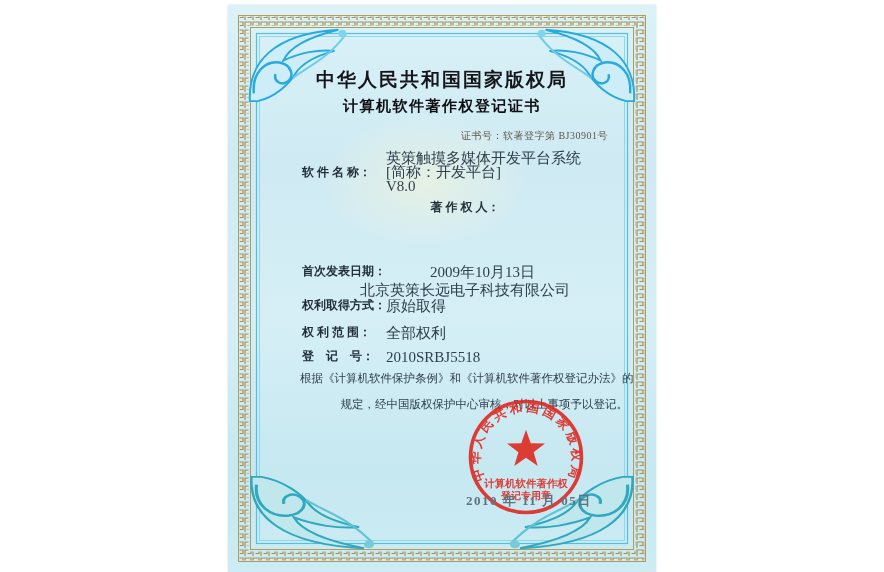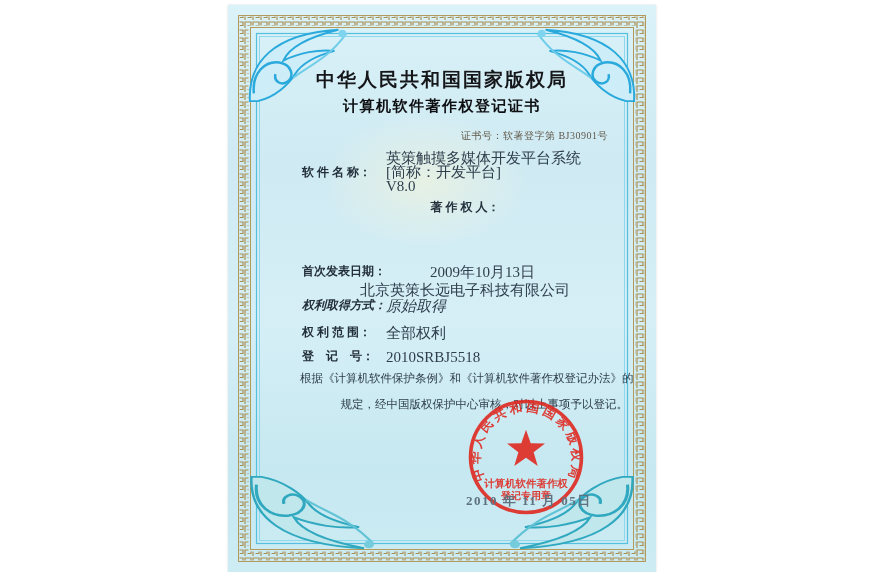--- a/index.html
+++ b/index.html
@@ -56,21 +56,21 @@
     display: flex; align-items: center; margin-left: 24px;
   }
   .row .lbl {
     flex: 0 0 84px;
     font-size: 12px; font-weight: bold; color: #23303c;
     white-space: pre;
   }
   .row .val { flex: 1; font-size: 15px; color: #2e3e4c; }
   .row .val div { line-height: 14px; white-space: nowrap; }
   .r0 { top: 146px; } .r1 { top: 194px; flex-direction: column; } .r2 { top: 239px; }
-  .r3 { top: 258px; gap: 44px; } .r4 { top: 292px; font-style: italic; } .r5 { top: 319px; }
+  .r3 { top: 258px; gap: 44px; } .r4 { top: 292px; } .r5 { top: 319px; }
   .r6 { top: 343px; }
 
   
   .statement {
     position: absolute; left: 48px; top: 360px; width: 352px;
     font-size: 11.5px; color: #2e3e4c; line-height: 26px;
   }
   .statement .ln1 { text-indent: 24px; white-space: nowrap; }
   .statement .ln2 { white-space: nowrap; text-align: right; }
 

